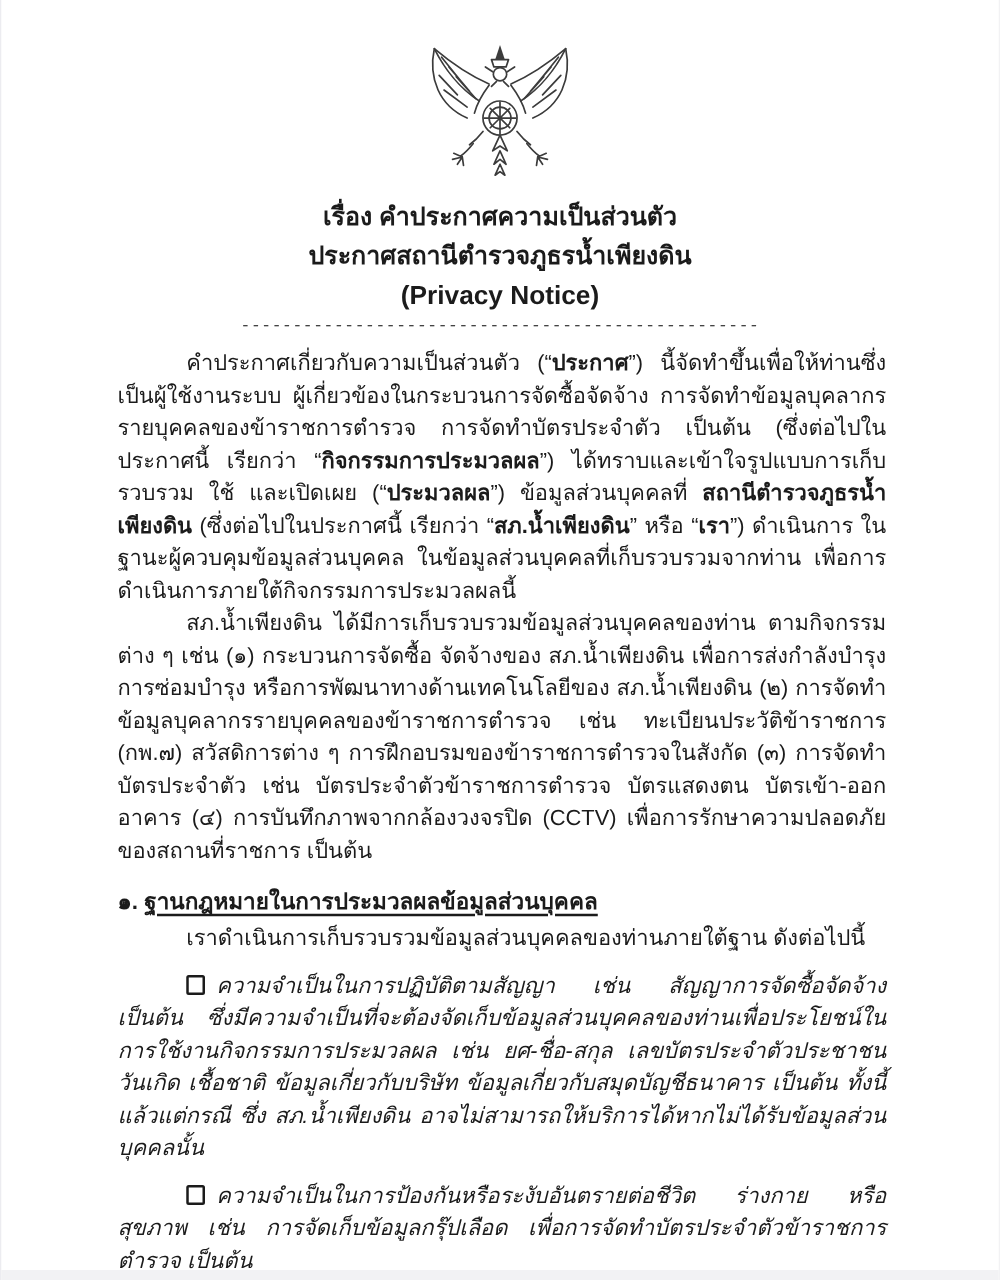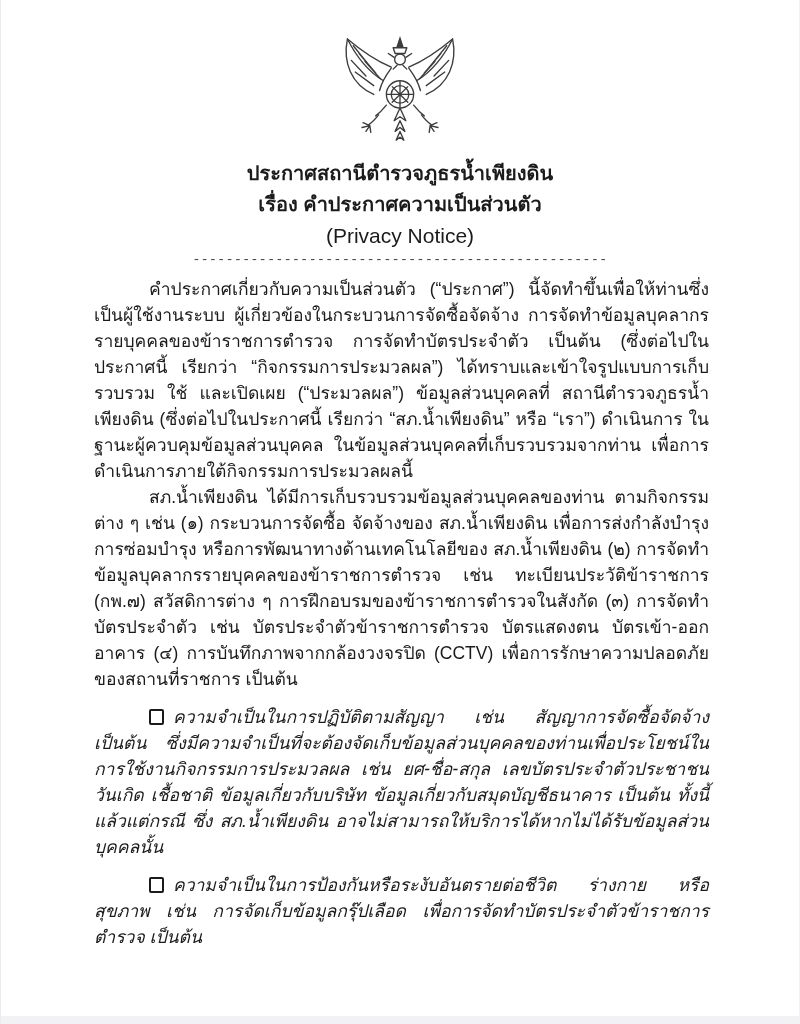--- a/index.html
+++ b/index.html
@@ -25,39 +25,39 @@
   .emblem-wrap {
     padding-top: 33px;
     text-align: center;
   }
   .emblem-wrap svg { display: inline-block; }
   .title-block { text-align: center; margin-top: 4px; }
   .title-line {
     font-size: 20px; font-weight: 700; line-height: 31px; margin: 0;
   }
   .title-line.en {
-    font-weight: 400; font-size: 21px; line-height: 32px;
+    font-weight: 700; font-size: 21px; line-height: 32px;
   }
   .separator {
     text-align: center; font-size: 13px; letter-spacing: 0.5px;
     color: #3a3a3a; line-height: 14px; margin-top: 1px;
     font-family: "Liberation Mono", "DejaVu Sans Mono", monospace;
     white-space: nowrap; overflow: hidden;
   }
   .doc-body {
     margin: 9px 90px 0 93px;
     font-size: 17.5px;
     line-height: 26px;
     text-align: justify;
   }
   .doc-body p { margin: 0; }
   .indent { text-indent: 55px; }
   .heading { margin: 15px 0 3px !important; font-size: 18px; }
   .checkbox { margin-top: 12px !important; font-style: italic; }
-  .b { font-weight: 400; }
+  .b { font-weight: 700; }
   .u { text-decoration: underline; text-underline-offset: 4px; text-decoration-thickness: 1.5px; }
   .cbx {
     display: inline-block;
     width: 15px; height: 16px;
     border: 2px solid #1b1b1b;
     border-radius: 2px;
     margin-right: 9px;
     vertical-align: -2px;
     background: #ffffff;
   }
@@ -97,28 +97,30 @@
 
       <path d="M97 84 C 101 89 104 92 107 94 M106 95 l7 -3 M106 95 l8 2 M106 95 l4 6 M106 95 l-1 7"></path>
 
       <path d="M75 77 l-6 13 l6 -4 l6 4 Z"></path>
       <path d="M75 90 l-5 11 l5 -4 l5 4 Z"></path>
       <path d="M75 101 l-4 9 l4 -3 l4 3 Z"></path>
     </svg>
   </div>
 
   <div class="title-block">
+    <p class="title-line">เรื่อง คำประกาศความเป็นส่วนตัว</p>
     <p class="title-line">ประกาศสถานีตำรวจภูธรน้ำเพียงดิน</p>
-    <p class="title-line">เรื่อง คำประกาศความเป็นส่วนตัว</p>
     <p class="title-line en">(Privacy Notice)</p>
   </div>
 
   <div class="separator">--------------------------------------------------</div>
 
   <div class="doc-body">
       <p class="paragraph indent"><span>คำประกาศเกี่ยวกับความเป็นส่วนตัว (“</span><span class="b">ประกาศ</span><span>”) นี้จัดทำขึ้นเพื่อให้ท่านซึ่งเป็นผู้ใช้งานระบบ ผู้เกี่ยวข้องในกระบวนการจัดซื้อจัดจ้าง การจัดทำข้อมูลบุคลากรรายบุคคลของข้าราชการตำรวจ การจัดทำบัตรประจำตัว เป็นต้น (ซึ่งต่อไปในประกาศนี้ เรียกว่า “</span><span class="b">กิจกรรมการประมวลผล</span><span>”) ได้ทราบและเข้าใจรูปแบบการเก็บ รวบรวม ใช้ และเปิดเผย (“</span><span class="b">ประมวลผล</span><span>”) ข้อมูลส่วนบุคคลที่ </span><span class="b">สถานีตำรวจภูธรน้ำเพียงดิน</span><span> (ซึ่งต่อไปในประกาศนี้ เรียกว่า “</span><span class="b">สภ.น้ำเพียงดิน</span><span>” หรือ “</span><span class="b">เรา</span><span>”) ดำเนินการ ในฐานะผู้ควบคุมข้อมูลส่วนบุคคล ในข้อมูลส่วนบุคคลที่เก็บรวบรวมจากท่าน เพื่อการดำเนินการภายใต้กิจกรรมการประมวลผลนี้</span></p>
       <p class="paragraph indent"><span>สภ.น้ำเพียงดิน ได้มีการเก็บรวบรวมข้อมูลส่วนบุคคลของท่าน ตามกิจกรรมต่าง ๆ เช่น (๑) กระบวนการจัดซื้อ จัดจ้างของ สภ.น้ำเพียงดิน เพื่อการส่งกำลังบำรุง การซ่อมบำรุง หรือการพัฒนาทางด้านเทคโนโลยีของ สภ.น้ำเพียงดิน (๒) การจัดทำข้อมูลบุคลากรรายบุคคลของข้าราชการตำรวจ เช่น ทะเบียนประวัติข้าราชการ (กพ.๗) สวัสดิการต่าง ๆ การฝึกอบรมของข้าราชการตำรวจในสังกัด (๓) การจัดทำบัตรประจำตัว เช่น บัตรประจำตัวข้าราชการตำรวจ บัตรแสดงตน บัตรเข้า-ออก อาคาร (๔) การบันทึกภาพจากกล้องวงจรปิด (CCTV) เพื่อการรักษาความปลอดภัยของสถานที่ราชการ เป็นต้น</span></p>
+      <p class="heading"><span class="b">๑. </span><span class="b u">ฐานกฎหมายในการประมวลผลข้อมูลส่วนบุคคล</span></p>
+      <p class="paragraph indent"><span>เราดำเนินการเก็บรวบรวมข้อมูลส่วนบุคคลของท่านภายใต้ฐาน ดังต่อไปนี้</span></p>
       <p class="checkbox indent"><span class="cbx"></span><span>ความจำเป็นในการปฏิบัติตามสัญญา เช่น สัญญาการจัดซื้อจัดจ้าง เป็นต้น ซึ่งมีความจำเป็นที่จะต้องจัดเก็บข้อมูลส่วนบุคคลของท่านเพื่อประโยชน์ในการใช้งานกิจกรรมการประมวลผล เช่น ยศ-ชื่อ-สกุล เลขบัตรประจำตัวประชาชน วันเกิด เชื้อชาติ ข้อมูลเกี่ยวกับบริษัท ข้อมูลเกี่ยวกับสมุดบัญชีธนาคาร เป็นต้น ทั้งนี้แล้วแต่กรณี ซึ่ง สภ.น้ำเพียงดิน อาจไม่สามารถให้บริการได้หากไม่ได้รับข้อมูลส่วนบุคคลนั้น</span></p>
       <p class="checkbox indent"><span class="cbx"></span><span>ความจำเป็นในการป้องกันหรือระงับอันตรายต่อชีวิต ร่างกาย หรือสุขภาพ เช่น การจัดเก็บข้อมูลกรุ๊ปเลือด เพื่อการจัดทำบัตรประจำตัวข้าราชการตำรวจ เป็นต้น</span></p>
     </div>
 
   <div class="page-edge-bottom"></div>
 </div>
 
 </body></html>

